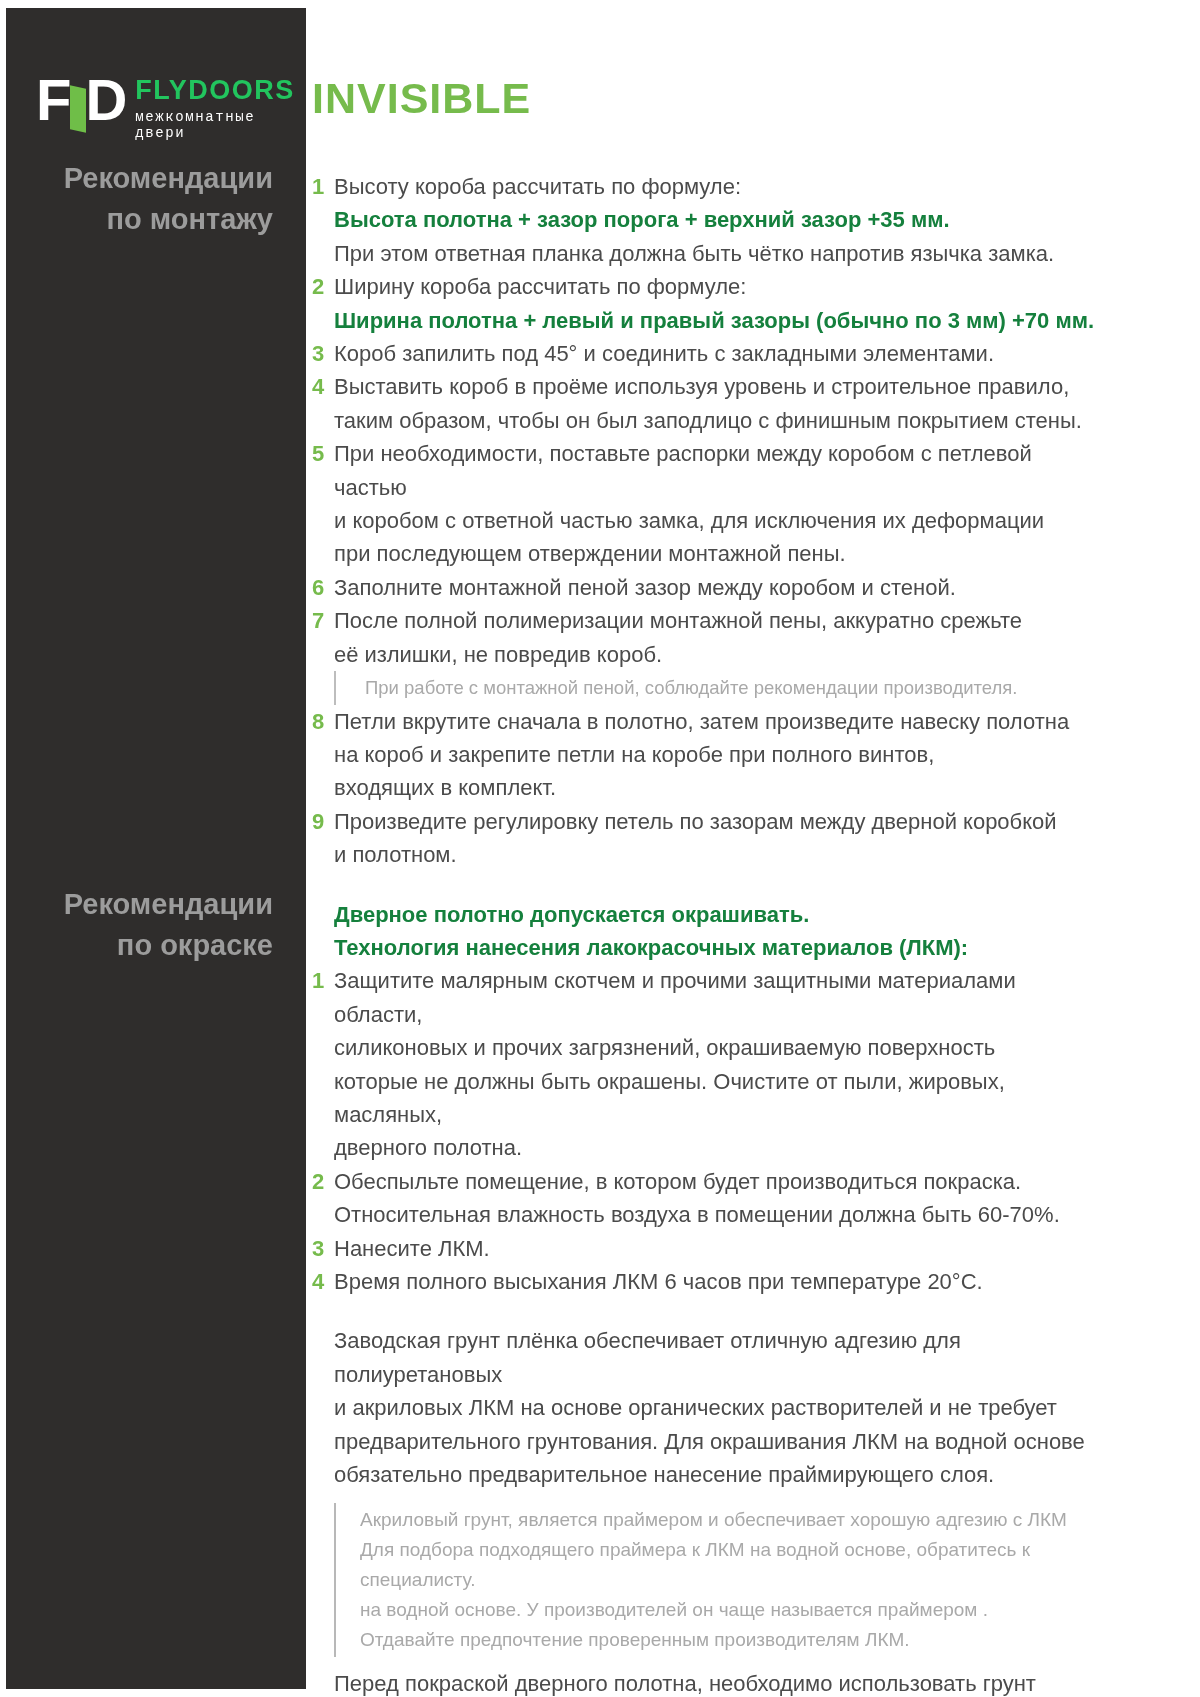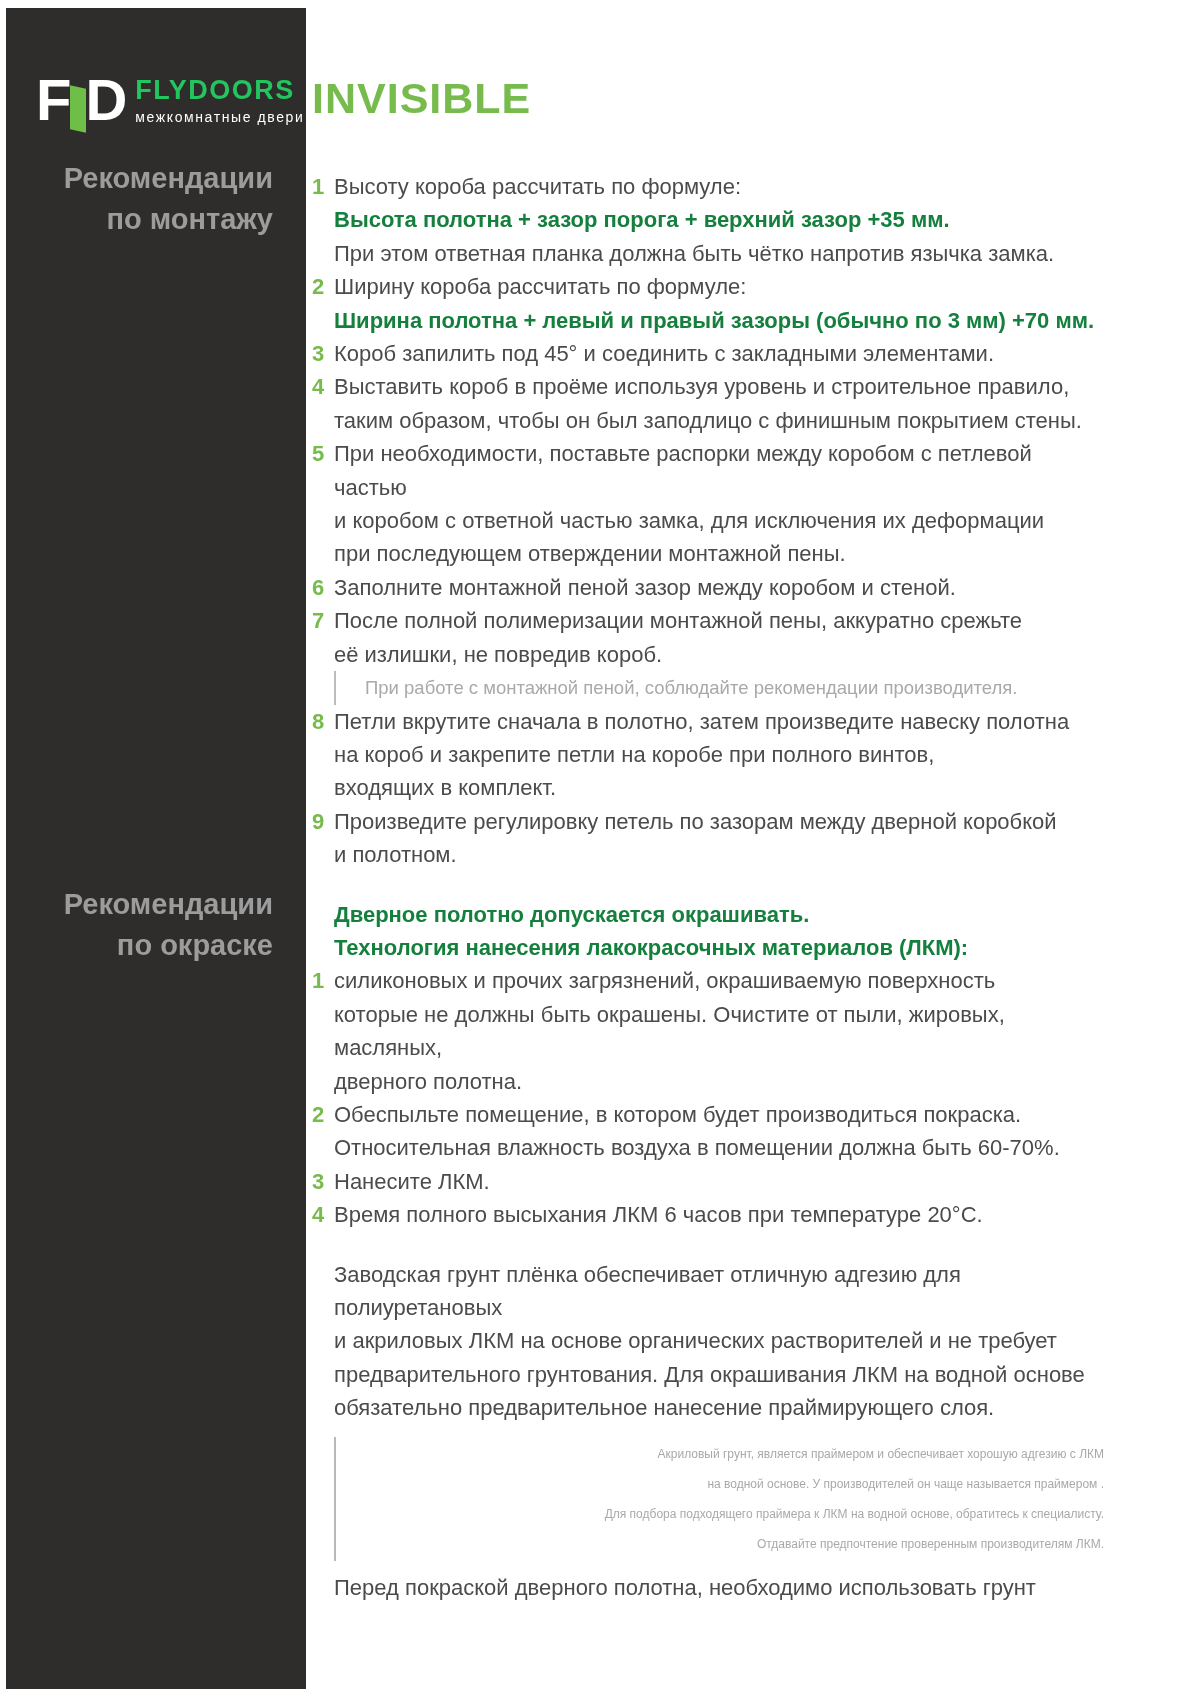--- a/index.html
+++ b/index.html
@@ -16,21 +16,21 @@
   .logo-mark{display:flex;align-items:flex-end;height:58px;}
   .logo-f,.logo-d{
     font-size:58px;font-weight:800;color:#ffffff;line-height:52px;letter-spacing:-3px;
   }
   .logo-door{
     width:16px;height:44px;background:#6fbe48;transform:skewY(12deg);
     margin:0 -1px 0 2px;align-self:flex-end;position:relative;top:5px;
   }
   .logo-text{margin-left:11px;padding-top:9px;}
   .logo-name{font-size:27px;font-weight:800;color:#22c55e;letter-spacing:1.5px;line-height:1;}
-  .logo-tagline{font-size:14px;color:#ffffff;letter-spacing:1.6px;margin-top:5px;}
+  .logo-tagline{font-size:14px;color:#ffffff;letter-spacing:1.6px;margin-top:5px;font-family:Liberation Mono, monospace;}
   .side-heading{
     position:absolute;right:33px;color:#9c9c9c;font-weight:700;
     font-size:29px;line-height:41px;text-align:right;white-space:nowrap;
   }
   .side-heading.montage{top:150px;}
   .side-heading.painting{top:876px;}
   
   .title{
     position:absolute;left:312px;top:74px;font-size:43px;font-weight:800;
     color:#76bb4c;letter-spacing:1px;
@@ -43,23 +43,23 @@
   .num{width:22px;flex:none;color:#76bb4c;font-weight:700;}
   .lines{flex:1;}
   .b{font-weight:700;color:#15803d;}
   .foam-note{
     margin-left:22px;border-left:2px solid #bdbdbd;padding-left:29px;
     font-size:18.5px;color:#a9a9a9;
   }
   .gap{height:26px;}
   .indent{margin-left:22px;}
   .primer-note{
-    margin-left:22px;border-left:2px solid #b8b8b8;padding-left:14px;
-    font-size:12px;line-height:30px;color:#a9a9a9;
-    margin-top:12px;margin-bottom:10px;padding-top:2px;padding-bottom:2px;text-align:right;
+    margin-left:22px;border-left:2px solid #b8b8b8;padding-left:24px;
+    font-size:19px;line-height:30px;color:#a9a9a9;
+    margin-top:12px;margin-bottom:10px;padding-top:2px;padding-bottom:2px;
   }
 </style>
 </head>
 <body>
 
 <div class="sidebar">
   <div class="logo">
     <div class="logo-mark">
       <span class="logo-f">F</span>
       <span class="logo-door"></span>
@@ -158,20 +158,21 @@
 
   <div class="indent">
     <div class="b">Дверное полотно допускается окрашивать.</div>
     <div class="b">Технология нанесения лакокрасочных материалов (ЛКМ):</div>
   </div>
 
   <div>
     <div class="item">
       <span class="num">1</span>
       <div class="lines">
+        <div>Защитите малярным скотчем и прочими защитными материалами области,</div>
         <div>силиконовых и прочих загрязнений, окрашиваемую поверхность</div>
         <div>которые не должны быть окрашены. Очистите от пыли, жировых, масляных,</div>
         <div>дверного полотна.</div>
       </div>
     </div>
     <div class="item">
       <span class="num">2</span>
       <div class="lines">
         <div>Обеспыльте помещение, в котором будет производиться покраска.</div>
         <div>Относительная влажность воздуха в помещении должна быть 60-70%.</div>
@@ -195,22 +196,22 @@
 
   <div class="indent">
     <div>Заводская грунт плёнка обеспечивает отличную адгезию для полиуретановых</div>
     <div>и акриловых ЛКМ на основе органических растворителей и не требует</div>
     <div>предварительного грунтования. Для окрашивания ЛКМ на водной основе</div>
     <div>обязательно предварительное нанесение праймирующего слоя.</div>
   </div>
 
   <div class="primer-note">
     <div>Акриловый грунт, является праймером и обеспечивает хорошую адгезию с ЛКМ</div>
+    <div>Для подбора подходящего праймера к ЛКМ на водной основе, обратитесь к специалисту.</div>
     <div>на водной основе. У производителей он чаще называется праймером .</div>
-    <div>Для подбора подходящего праймера к ЛКМ на водной основе, обратитесь к специалисту.</div>
     <div>Отдавайте предпочтение проверенным производителям ЛКМ.</div>
   </div>
 
   <div class="indent">
     <div>Перед покраской дверного полотна, необходимо использовать грунт</div>
 
   </div>
 
 </div>
 

